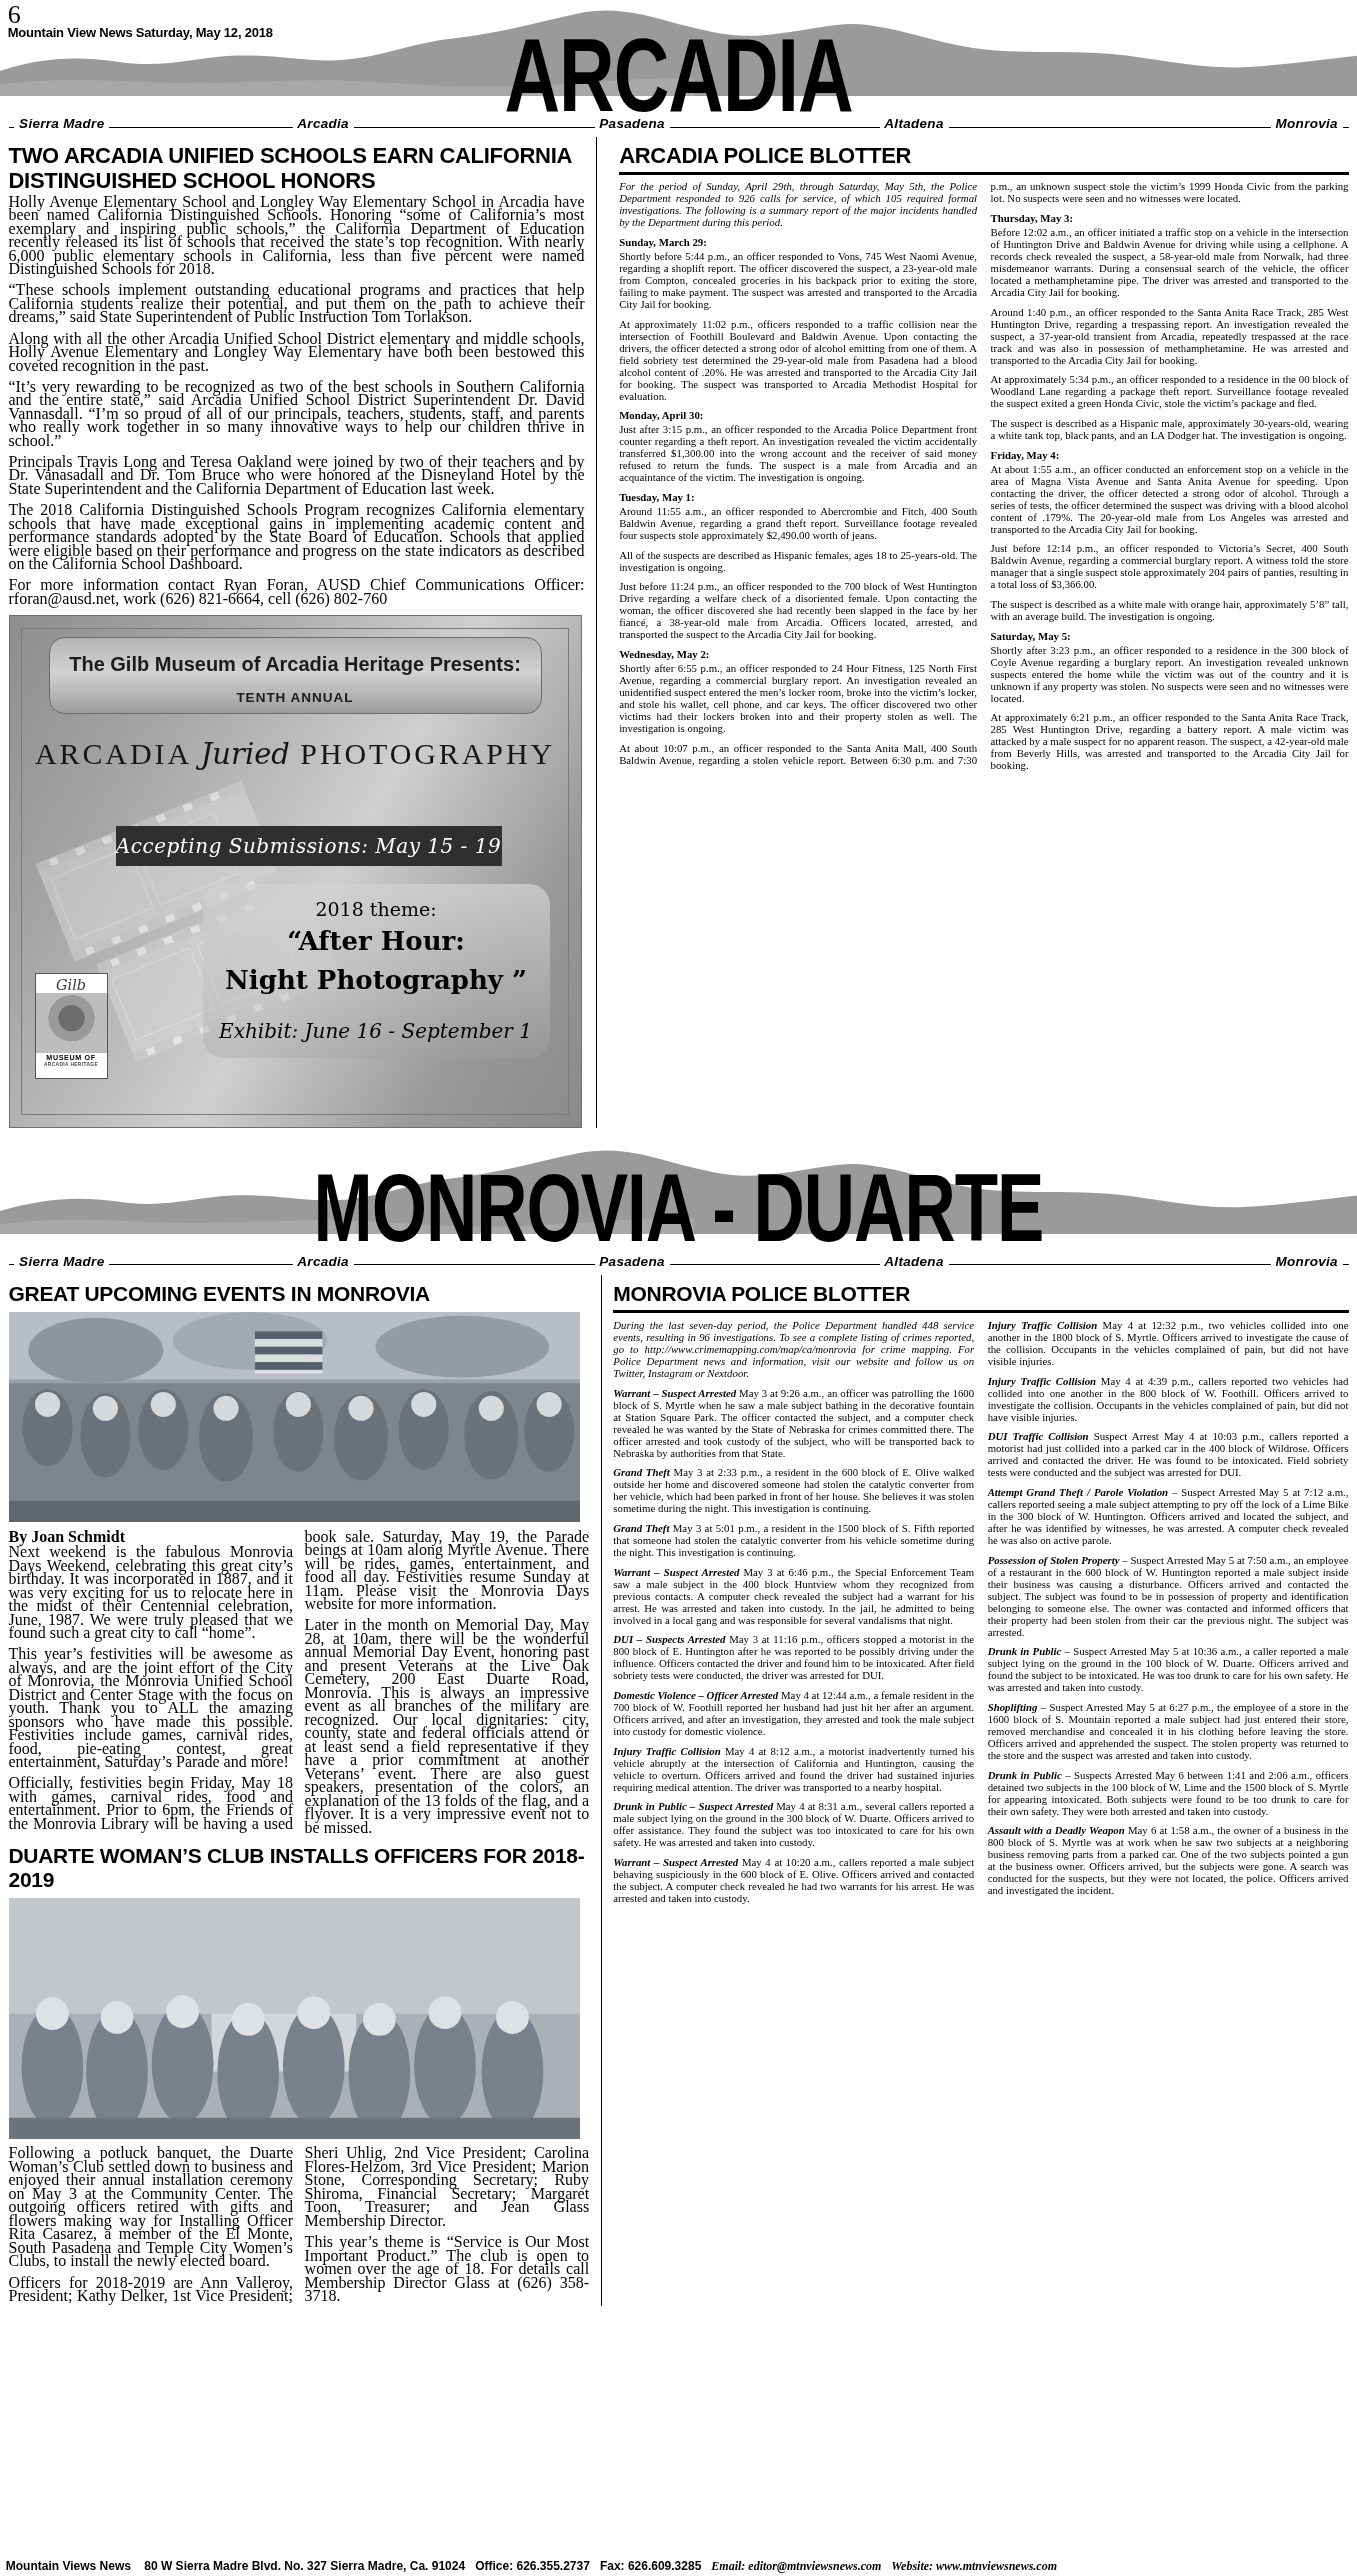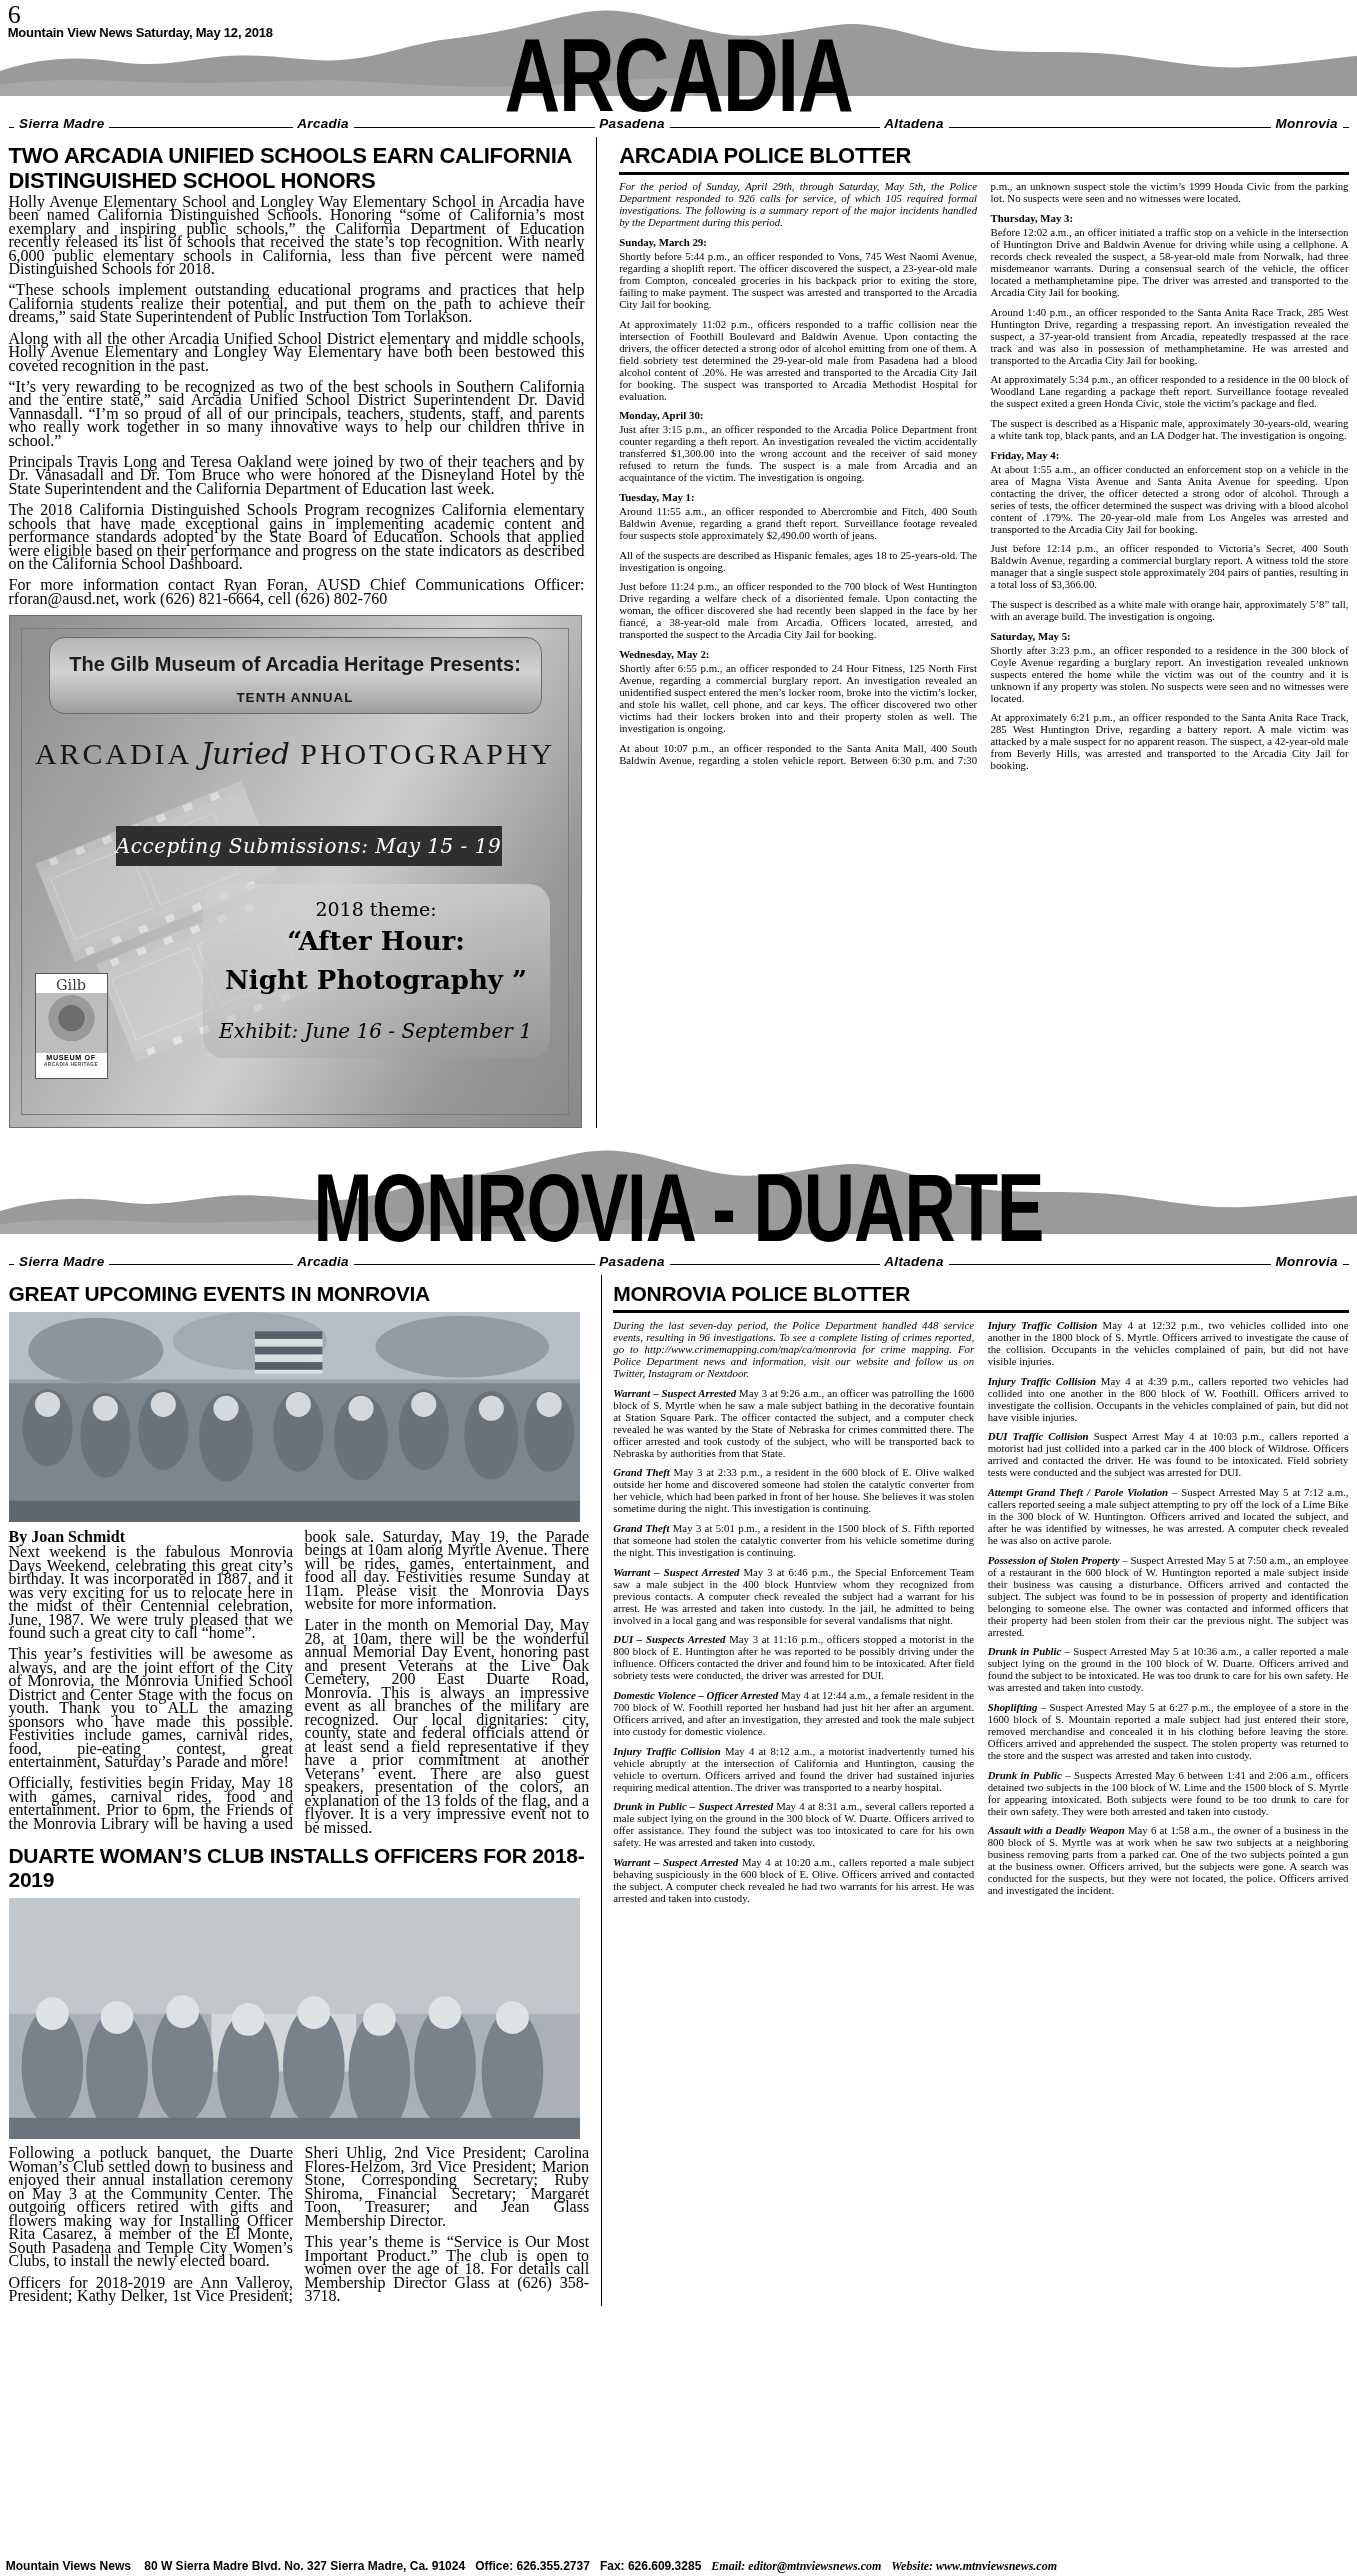--- a/index.html
+++ b/index.html
@@ -62,21 +62,21 @@
       background:linear-gradient(180deg,rgba(210,210,210,.75),rgba(160,160,160,.35));}
   .ad .theme1{position:absolute;left:193px;top:282px;width:347px;text-align:center;font-family:"DejaVu Serif",serif;font-size:19px;}
   .ad .theme2{position:absolute;left:193px;top:310px;width:347px;text-align:center;font-family:"DejaVu Serif",serif;font-size:26px;font-weight:bold;}
   .ad .theme3{position:absolute;left:193px;top:349px;width:347px;text-align:center;font-family:"DejaVu Serif",serif;font-size:26px;font-weight:bold;}
   .ad .theme4{position:absolute;left:183px;top:403px;width:366px;text-align:center;font-family:"DejaVu Serif",serif;font-style:italic;font-size:20px;}
   .film{position:absolute;left:58px;top:193px;width:251px;height:222px;transform:rotate(-22deg);opacity:.55;}
   .film .strip{position:absolute;width:222px;height:87px;background:#d8d8d8;border-top:9.6px solid #cfcfcf;border-bottom:9.6px solid #cfcfcf;}
   .film .frame{position:absolute;top:9.6px;width:83px;height:64px;border:1.9px solid #f2f2f2;}
   .film .perf{position:absolute;width:8.7px;height:6.7px;background:#fff;}
   .logo{position:absolute;left:25px;top:357px;width:71px;height:104px;background:#fff;border:1.9px solid #555;}
-  .logo .lg1{text-align:center;font-family:"DejaVu Serif",serif;font-size:14.5px;color:#3a3a3a;margin-top:2.9px;}
+  .logo .lg1{text-align:center;font-family:"DejaVu Serif",serif;font-style:italic;font-size:14.5px;color:#3a3a3a;margin-top:2.9px;}
   .logo .tree{height:60px;background:radial-gradient(circle at 50% 42%,#6d6d6d 0 26%,#9a9a9a 27% 46%,#bdbdbd 47% 100%);}
   .logo .lg2{text-align:center;font-family:"Liberation Sans",sans-serif;font-weight:bold;font-size:7.2px;letter-spacing:0.6px;}
   .logo .lg3{text-align:center;font-family:"Liberation Sans",sans-serif;font-weight:bold;font-size:4.8px;letter-spacing:0.4px;color:#444;}
 
   
   .mon-wrap{display:flex;width:1340px;margin:0 auto;}
   .mon-left{width:586px;}
   .mon-right{width:742px;margin-left:11.6px;border-left:1px solid #000;padding-left:11.6px;}
   .photo{width:571px;height:210px;margin:5.8px 0 7.7px 0;position:relative;overflow:hidden;
      background:linear-gradient(180deg,#b9bec4 0%,#9aa3ab 38%,#7d8890 62%,#6e757b 100%);}

